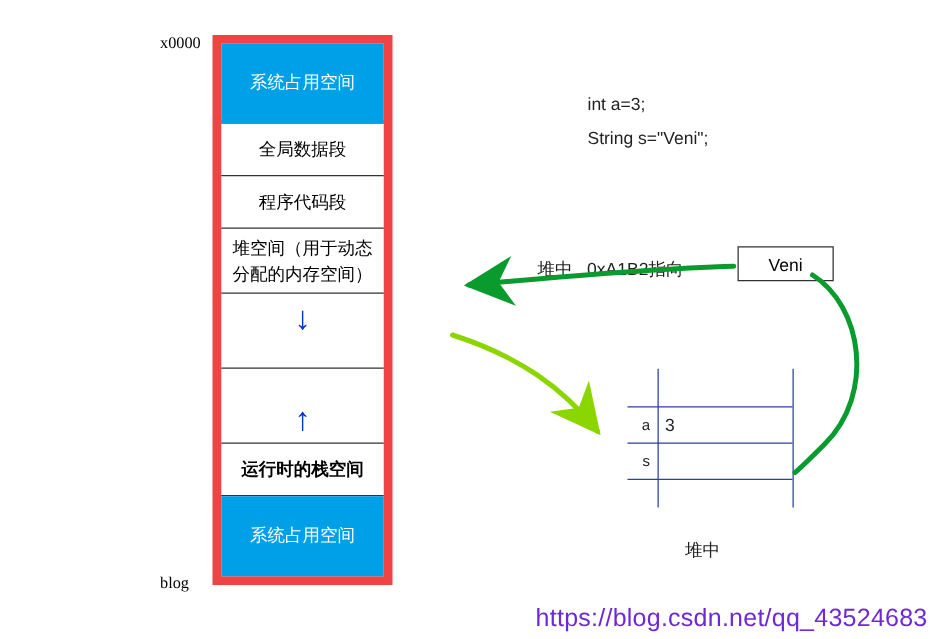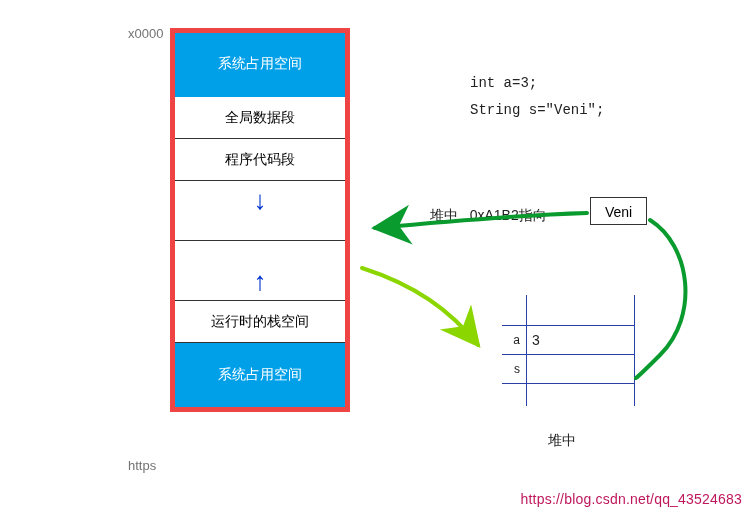--- a/index.html
+++ b/index.html
@@ -7,29 +7,30 @@
     margin: 0;
     width: 746px;
     height: 511px;
     position: relative;
     font-family: "Microsoft YaHei", Arial, sans-serif;
     background: #fff;
     overflow: hidden;
   }
   .addr-label {
     position: absolute;
-    color: #737373;
+    color: #000000;
     font-size: 13px;
+    font-family: Liberation Serif, serif;
   }
   .mem-layout {
     position: absolute;
     left: 170px;
     top: 28px;
-    width: 180px;
-    border: 5px solid #ef4444;
+    width: 144px;
+    border: 7px solid #ef4444;
   }
   .mem-seg {
     width: 100%;
     text-align: center;
     font-size: 14px;
     display: flex;
     align-items: center;
     justify-content: center;
     border-bottom: 1px solid #333;
     padding: 0 6px;
@@ -39,51 +40,50 @@
     color: #fff;
     border-bottom: 3px solid #00a0e9;
   }
   .mem-seg:last-child { border-bottom: none; }
   .seg-top    { height: 64px; }
   .seg-code   { height: 42px; }
   .seg-global { height: 42px; }
   .seg-heap   { height: 52px; line-height: 1.5; }
   .seg-heapgap{ height: 60px; position: relative; }
   .seg-stackgap{ height: 60px; position: relative; }
-  .seg-stack  { height: 42px; }
+  .seg-stack  { height: 42px; font-weight: bold; }
   .seg-bot    { height: 64px; }
   .arrow-blue {
     position: absolute;
     left: 50%;
     transform: translateX(-50%);
     color: #0033cc;
     font-size: 26px;
     line-height: 1;
   }
   .code-snippet {
     position: absolute;
     left: 470px;
     top: 70px;
     font-size: 14px;
     color: #222;
     line-height: 1.9;
-    font-family: Liberation Mono, monospace;
   }
   .heap-caption {
     position: absolute;
     left: 430px;
     top: 207px;
     font-size: 14px;
     color: #222;
   }
   .veni-box {
     position: absolute;
     left: 590px;
     top: 197px;
-    width: 57px;
+    width: 77px;
     height: 28px;
     border: 1px solid #333;
     font-size: 14px;
     text-align: center;
     line-height: 28px;
   }
   .stack-table {
     position: absolute;
     left: 502px;
     top: 325px;
@@ -125,41 +125,42 @@
     position: absolute;
     left: 548px;
     top: 432px;
     font-size: 14px;
     color: #222;
   }
   .watermark {
     position: absolute;
     right: 4px;
     bottom: 4px;
-    font-size: 14px;
-    color: #be185d;
+    font-size: 20px;
+    color: #6d28d9;
     letter-spacing: 0.2px;
   }
   svg.overlay {
     position: absolute;
     left: 0; top: 0;
     width: 746px; height: 511px;
     pointer-events: none;
   }
 </style>
 </head>
 <body>
 
 <div class="addr-label" style="left:128px; top:26px;">x0000</div>
-<div class="addr-label" style="left:128px; top:458px;">https</div>
+<div class="addr-label" style="left:128px; top:458px;">blog</div>
 
 <div class="mem-layout">
   <div class="mem-seg sys seg-top">系统占用空间</div>
   <div class="mem-seg seg-global">全局数据段</div>
   <div class="mem-seg seg-code">程序代码段</div>
+  <div class="mem-seg seg-heap">堆空间（用于动态分配的内存空间）</div>
   <div class="mem-seg seg-heapgap">
     <span class="arrow-blue" style="top:6px;">↓</span>
   </div>
   <div class="mem-seg seg-stackgap">
     <span class="arrow-blue" style="bottom:6px;">↑</span>
   </div>
   <div class="mem-seg seg-stack">运行时的栈空间</div>
   <div class="mem-seg sys seg-bot">系统占用空间</div>
 </div>
 

